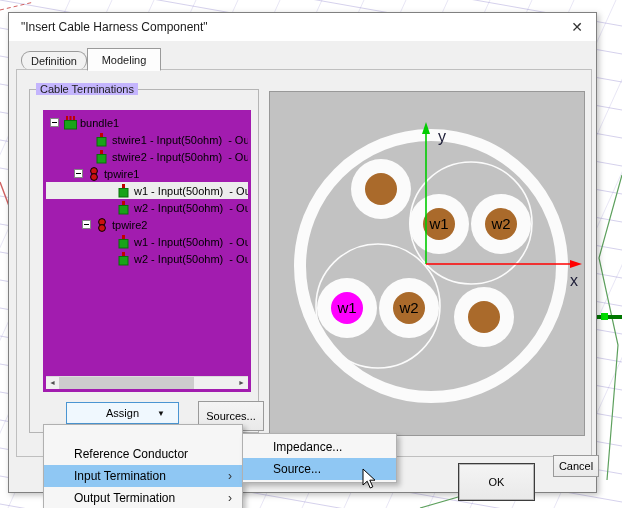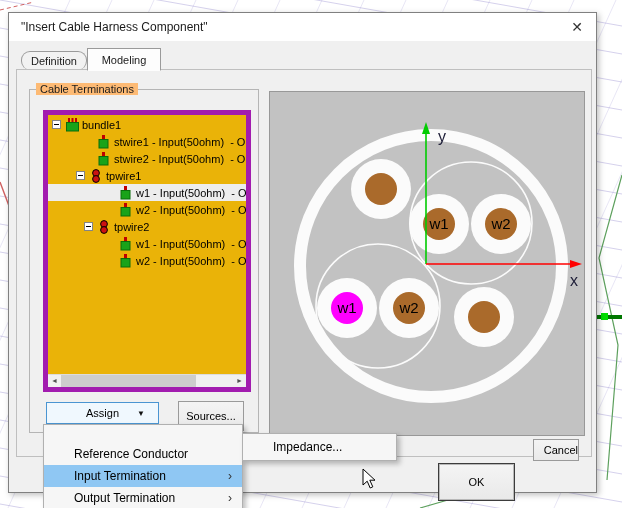--- a/index.html
+++ b/index.html
@@ -38,27 +38,27 @@
     border: 1px solid #bfbfbf; background: #f0f0f0; z-index: 1;
   }
 
   
   .groupbox {
     position: absolute; left: 20px; top: 76px; width: 230px; height: 344px;
     border: 1px solid #b5b5b5; z-index: 2;
   }
   .grouplabel {
     position: absolute; left: 27px; top: 70px; font-size: 11px; color: #1a1a1a;
-    background: #fdba74; padding: 0 4px; z-index: 3;
+    background: #c4b5fd; padding: 0 4px; z-index: 3;
   }
 
   
   .tree {
     position: absolute; left: 34px; top: 97px; width: 208px; height: 282px;
-    background: #eab308; border: 5px solid #a21caf; z-index: 3; overflow: hidden;
+    background: #a21caf; border: 3px solid #a21caf; z-index: 3; overflow: hidden;
   }
   .tree-rows { position: absolute; left: 0; top: 1px; right: 0; }
   .tree-row {
     display: flex; align-items: center; height: 17px; font-size: 11px;
     white-space: pre; overflow: hidden; color: #000;
   }
   .tree-row.selected { background: #ededed; }
   .expander {
     flex: 0 0 9px; width: 9px; height: 9px; border: 1px solid #848484; background: #fff;
     position: relative; margin-right: 5px;
@@ -78,33 +78,33 @@
     position: absolute; top: 0; width: 13px; height: 12px; font-size: 7px; color: #505050;
     text-align: center; line-height: 12px; background: #f0f0f0;
   }
   .hs-left { left: 0; } .hs-right { right: 0; }
   .hs-thumb { position: absolute; left: 13px; top: 0; width: 135px; height: 12px; background: #cdcdcd; }
 
   
   .btn {
     position: absolute; font-size: 11px; color: #000; text-align: center;
     background: linear-gradient(#f4f4f4, #e9e9e9); border: 1px solid #9a9a9a;
-    display: flex; align-items: center; justify-content: center; z-index: 3;
+    display: flex; align-items: center; justify-content: center; z-index: 3; margin-left: 20px;
   }
   .btn-assign {
     left: 37px; top: 389px; width: 113px; height: 22px;
     background: #f0f8fe; border: 1px solid #4a95d2;
   }
   .assign-arrow { position: absolute; right: 13px; top: 6px; font-size: 8px; color: #111; }
   .btn-sources { left: 169px; top: 388px; width: 66px; height: 30px; }
   .btn-ok {
     left: 429px; top: 450px; width: 77px; height: 38px;
     border: 1px solid #3c3c3c; box-shadow: inset 0 0 0 1px #b8b8b8;
   }
-  .btn-cancel { left: 524px; top: 426px; width: 46px; height: 22px; justify-content: flex-end; }
+  .btn-cancel { left: 524px; top: 442px; width: 46px; height: 22px; }
 
   
   .graphic {
     position: absolute; left: 260px; top: 78px; width: 316px; height: 345px;
     background: #c2c2c2; border: 1px solid #989898; z-index: 3; overflow: hidden;
   }
 
   
   .menu, .submenu {
     position: absolute; background: #f6f6f6; border: 1px solid #b0b0b0;
@@ -286,18 +286,19 @@
   </div>
 
   <div class="menu" id="assign-menu">
       <div class="menu-item"><span>Reference Conductor</span></div>
       <div class="menu-item highlight"><span>Input Termination</span><span class="mi-arrow">›</span></div>
       <div class="menu-item"><span>Output Termination</span><span class="mi-arrow">›</span></div>
     </div>
 
   <div class="submenu" id="input-submenu">
       <div class="menu-item"><span>Impedance...</span></div>
+      <div class="menu-item highlight"><span>Source...</span></div>
     </div>
 
   <svg class="cursor" width="16" height="22">
     <polygon points="1,1 1,17 5.2,13.2 8.2,20 10.8,18.8 7.8,12.2 13,12.2" fill="#ffffff" stroke="#000000" stroke-width="1"></polygon>
   </svg>
 </div>
 
 </body></html>

